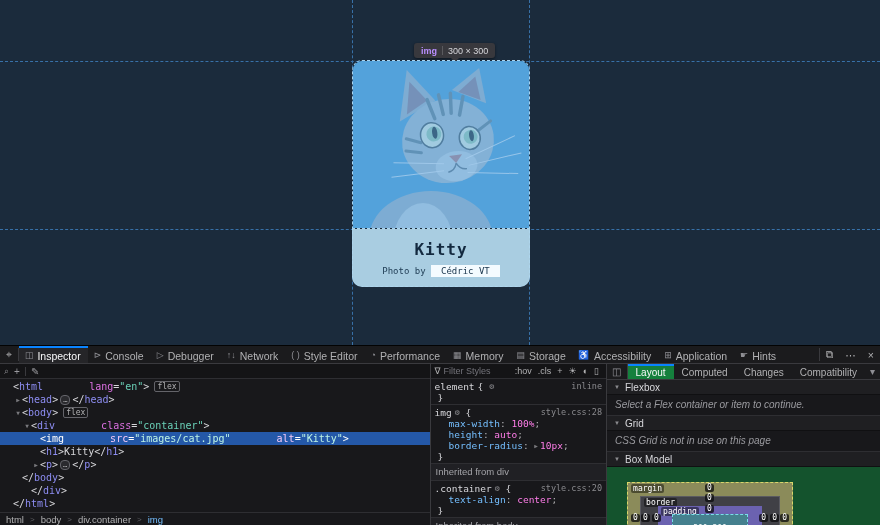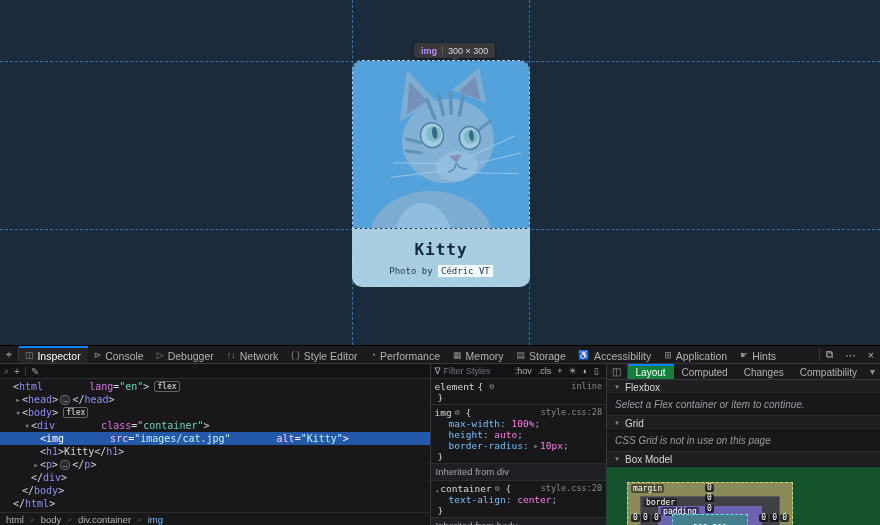--- a/index.html
+++ b/index.html
@@ -12,21 +12,21 @@
   .guide.h{left:0;right:0;height:0;border-top:1px dashed #3871a8;}
   .guide.v{top:0;bottom:0;width:0;border-left:1px dashed #3871a8;}
 
   .card{position:absolute;left:352px;top:60px;width:178px;border-radius:10px;}
   .card-img{position:relative;height:169px;border-radius:10px 10px 0 0;overflow:hidden;border:1px dashed #a8d4ef;}
   .card-img svg{display:block;}
   .card-img .hl{position:absolute;inset:0;background:rgba(95,165,225,0.28);}
   .card-body{height:58px;background:#a9cde1;border-radius:0 0 10px 10px;text-align:center;border:1px dashed rgba(175,215,240,.85);border-top:none;}
   .card-title{margin:0;padding-top:11px;font:bold 16px "DejaVu Sans Mono",monospace;color:#13293f;letter-spacing:1px;}
   .card-cap{margin-top:7px;font:9px "DejaVu Sans Mono",monospace;color:#1d3a52;}
-  .card-cap .credit{background:#f4fbff;padding:1px 3px;color:#16324a;}
+  .card-cap .credit{background:#f4fbff;padding:1px 10px;color:#16324a;}
 
   .tooltip{position:absolute;left:413px;top:43px;height:15px;display:flex;align-items:center;background:#38383d;border-radius:3px;padding:0 7px;font-size:9px;color:#d7d7db;box-shadow:0 1px 3px rgba(0,0,0,.5);}
   .tooltip .tag{color:#b98eff;font-weight:bold;}
   .tooltip .sep{width:1px;height:9px;background:#5a5a5e;margin:0 5px;}
   .tooltip:after{content:"";position:absolute;left:50%;bottom:-4px;margin-left:-4px;border:4px solid transparent;border-top-color:#38383d;border-bottom:none;}
 
   
   .devtools{position:absolute;left:0;top:345px;width:880px;height:180px;background:#18181b;color:#b1b1b3;border-top:1px solid #030303;}
   .dt-toolbar{height:18px;display:flex;align-items:stretch;background:#1b1b1d;border-bottom:1px solid #3a3a3e;font-size:10.5px;}
   .tool-btn{display:flex;align-items:center;justify-content:center;padding:0 6px;color:#b1b1b3;}
@@ -40,21 +40,21 @@
   
   .panel-markup{width:488px;border-right:1px solid #3a3a3e;display:flex;flex-direction:column;background:#18181b;}
   .search-row{height:15px;display:flex;align-items:center;background:#141416;border-bottom:1px solid #2e2e32;padding:0 4px;font-size:9.5px;}
   .search-row .ph{color:#73737a;margin-left:4px;flex:1;}
   .search-row .sicon{color:#8f8f94;font-size:9px;}
   .search-row .mini{color:#9a9a9f;padding:0 5px;font-size:10px;}
   .tree{flex:1;font:10px "DejaVu Sans Mono",monospace;line-height:13px;padding-top:1px;overflow:hidden;}
   .trow{white-space:nowrap;height:13px;}
   .trow .tw{display:inline-block;width:8px;color:#7a7a7e;font-size:6px;text-align:center;vertical-align:1px;}
   .tk-p{color:#d7d7db;} .tk-t{color:#8d8df2;} .tk-a{color:#dd71e3;margin-left:40px;} .tk-v{color:#6ad1b8;} .tk-x{color:#d7d7db;}
-  .badge{display:inline-block;border:1px solid #64646a;border-radius:2px;padding:0 2px;margin-left:5px;font-size:8px;line-height:9px;color:#b1b1b3;vertical-align:1px;font-weight:bold;}
+  .badge{display:inline-block;border:1px solid #64646a;border-radius:2px;padding:0 2px;margin-left:5px;font-size:8px;line-height:9px;color:#b1b1b3;vertical-align:1px;}
   .chip{display:inline-block;border:1px solid #64646a;border-radius:4px;padding:0 2px;margin:0 2px;font-size:7px;line-height:8px;color:#b1b1b3;background:#2a2a2e;vertical-align:1px;}
   .trow.sel{background:#2458a8;}
   .trow.sel .tk-p,.trow.sel .tk-t{color:#fff;}
   .trow.sel .tk-a{color:#f3c9f7;} .trow.sel .tk-v{color:#bdf3e4;}
   .crumbs{height:13px;display:flex;align-items:center;background:#18181b;border-top:1px solid #2e2e32;font-size:9.5px;padding:0 6px;gap:6px;}
   .crumb{color:#b1b1b3;} .crumb.sel{color:#75bfff;} .csep{color:#5f5f64;font-size:8px;}
 
   
   .panel-rules{width:200px;border-right:1px solid #3a3a3e;display:flex;flex-direction:column;background:#18181b;font:9.5px "DejaVu Sans Mono",monospace;}
   .rules-toolbar{height:15px;display:flex;align-items:center;background:#141416;border-bottom:1px solid #2e2e32;padding:0 4px;font-family:"Liberation Sans",sans-serif;font-size:9px;}
@@ -217,22 +217,22 @@
           <span class="mini" id="eyedropIcon">✎</span>
         </div>
         <div class="tree" id="tree">
             <div class="trow" style="padding-left: 5px;"><span class="tw"></span><span class="tk-p">&lt;</span><span class="tk-t">html</span><span class="tk-a"> lang</span><span class="tk-p">=</span><span class="tk-v">"en"</span><span class="tk-p">&gt;</span><span class="badge">flex</span></div>
             <div class="trow" style="padding-left: 14px;"><span class="tw">▶</span><span class="tk-p">&lt;</span><span class="tk-t">head</span><span class="tk-p">&gt;</span><span class="chip">…</span><span class="tk-p">&lt;/</span><span class="tk-t">head</span><span class="tk-p">&gt;</span></div>
             <div class="trow" style="padding-left: 14px;"><span class="tw">▼</span><span class="tk-p">&lt;</span><span class="tk-t">body</span><span class="tk-p">&gt;</span><span class="badge">flex</span></div>
             <div class="trow" style="padding-left: 23px;"><span class="tw">▼</span><span class="tk-p">&lt;</span><span class="tk-t">div</span><span class="tk-a"> class</span><span class="tk-p">=</span><span class="tk-v">"container"</span><span class="tk-p">&gt;</span></div>
             <div class="trow sel" style="padding-left: 32px;"><span class="tw"></span><span class="tk-p">&lt;</span><span class="tk-t">img</span><span class="tk-a"> src</span><span class="tk-p">=</span><span class="tk-v">"images/cat.jpg"</span><span class="tk-a"> alt</span><span class="tk-p">=</span><span class="tk-v">"Kitty"</span><span class="tk-p">&gt;</span></div>
             <div class="trow" style="padding-left: 32px;"><span class="tw"></span><span class="tk-p">&lt;</span><span class="tk-t">h1</span><span class="tk-p">&gt;</span><span class="tk-x">Kitty</span><span class="tk-p">&lt;/</span><span class="tk-t">h1</span><span class="tk-p">&gt;</span></div>
             <div class="trow" style="padding-left: 32px;"><span class="tw">▶</span><span class="tk-p">&lt;</span><span class="tk-t">p</span><span class="tk-p">&gt;</span><span class="chip">…</span><span class="tk-p">&lt;/</span><span class="tk-t">p</span><span class="tk-p">&gt;</span></div>
+            <div class="trow" style="padding-left: 14px;"><span class="tw"></span><span class="tk-p">&lt;/</span><span class="tk-t">body</span><span class="tk-p">&gt;</span></div>
             <div class="trow" style="padding-left: 23px;"><span class="tw"></span><span class="tk-p">&lt;/</span><span class="tk-t">div</span><span class="tk-p">&gt;</span></div>
-            <div class="trow" style="padding-left: 14px;"><span class="tw"></span><span class="tk-p">&lt;/</span><span class="tk-t">body</span><span class="tk-p">&gt;</span></div>
             <div class="trow" style="padding-left: 5px;"><span class="tw"></span><span class="tk-p">&lt;/</span><span class="tk-t">html</span><span class="tk-p">&gt;</span></div>
           </div>
         <div class="crumbs" id="crumbs">
             <span class="crumb">html</span>
             <span class="csep">&gt;</span>
             <span class="crumb">body</span>
             <span class="csep">&gt;</span>
             <span class="crumb">div.container</span>
             <span class="csep">&gt;</span>
             <span class="crumb sel">img</span>

